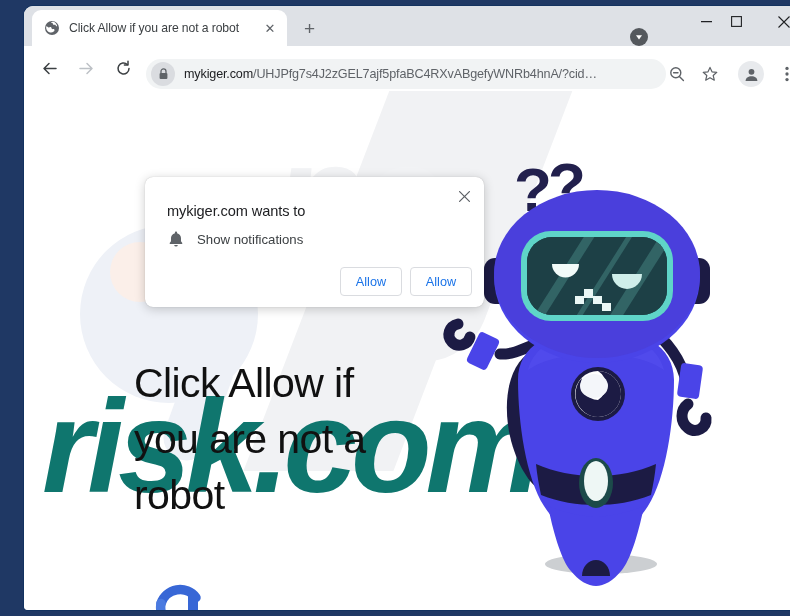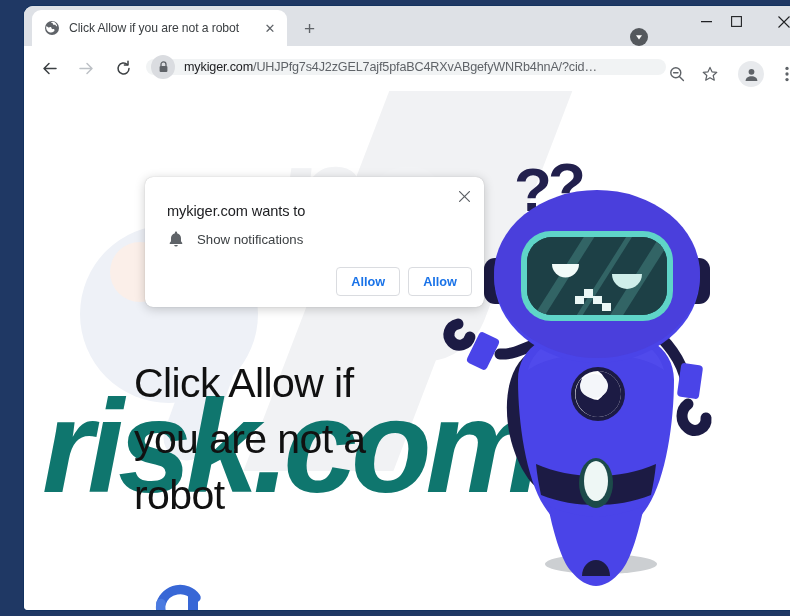--- a/index.html
+++ b/index.html
@@ -87,21 +87,21 @@
     display: flex; align-items: center; justify-content: center;
     border-radius: 50%;
     color: #5f6368;
   }
   #nav-back  { margin-left: 11px; color:#3c4043; }
   #nav-forward { color: #bdc1c6; }
   #nav-reload { color: #3c4043; }
 
   #omnibox {
     position: absolute; left: 122px; top: 53px;
-    width: 520px; height: 16px;
+    width: 520px; height: 30px;
     background: #f1f3f4;
     border-radius: 15px;
     display: flex; align-items: center;
     padding-left: 5px;
   }
   #site-info-button {
     width: 24px; height: 24px; border-radius: 50%;
     background: #dadce0;
     display: flex; align-items: center; justify-content: center;
     flex: 0 0 24px;
@@ -235,21 +235,21 @@
   #dialog-actions {
     position: absolute; right: 12px; bottom: 11px;
     display: flex; gap: 8px;
   }
   .dialog-btn {
     min-width: 62px; height: 29px;
     background: #ffffff;
     border: 1px solid #dadce0;
     border-radius: 4px;
     color: #1a73e8;
-    font-size: 12.7px; font-weight: 700;
+    font-size: 12.7px; font-weight: 400;
     font-family: "Liberation Sans", sans-serif;
     display: flex; align-items: center; justify-content: center;
     padding: 0 14px;
   }
 </style>
 </head>
 <body>
 
 <div id="browser-window">
 

